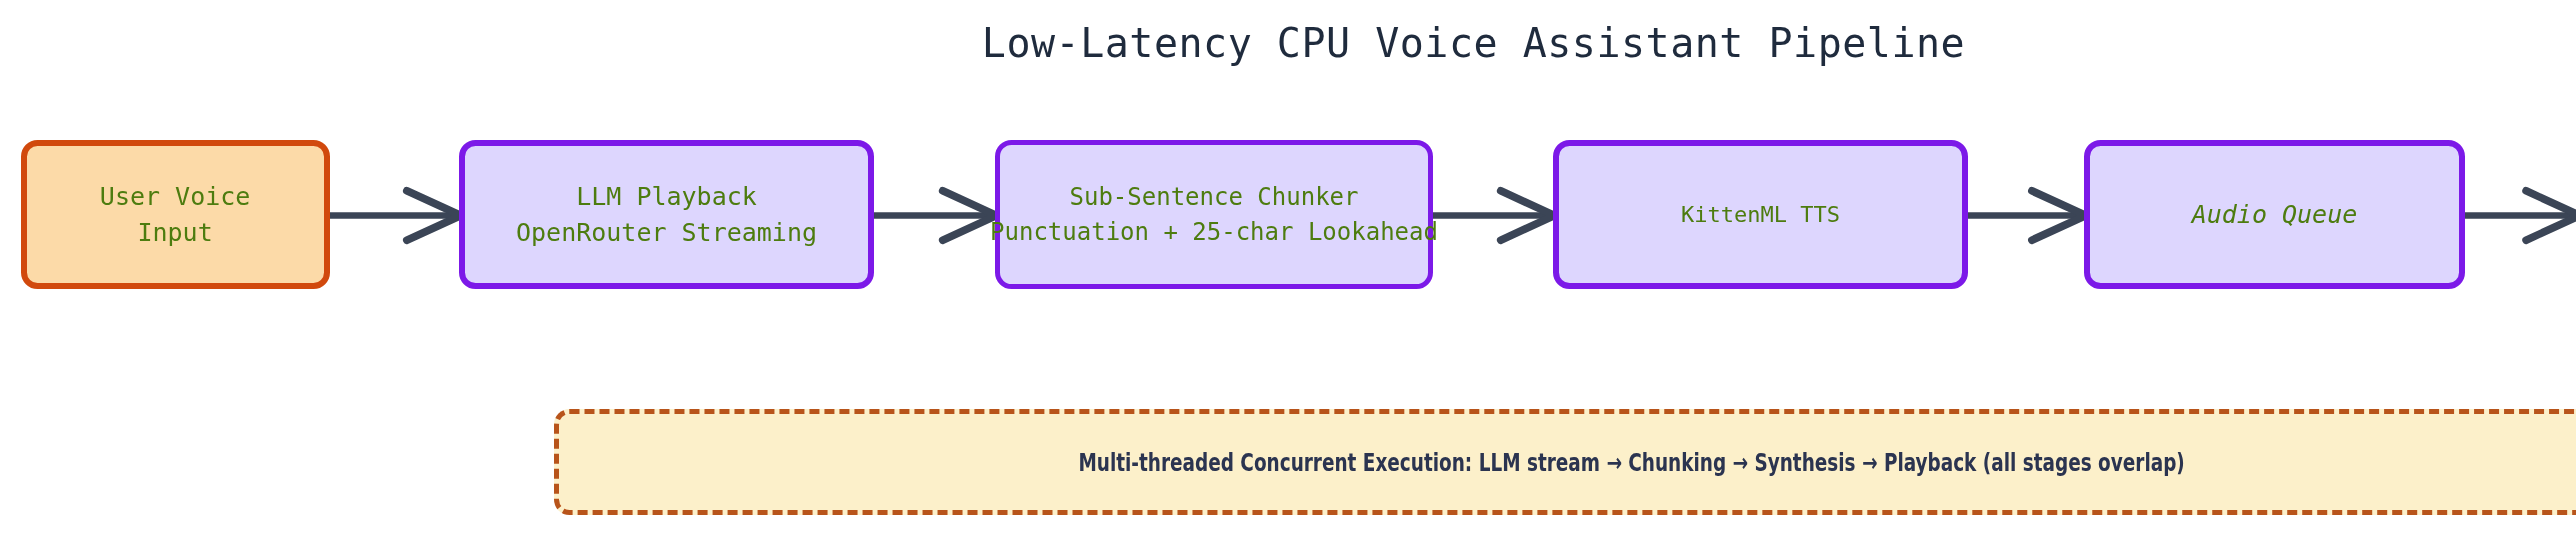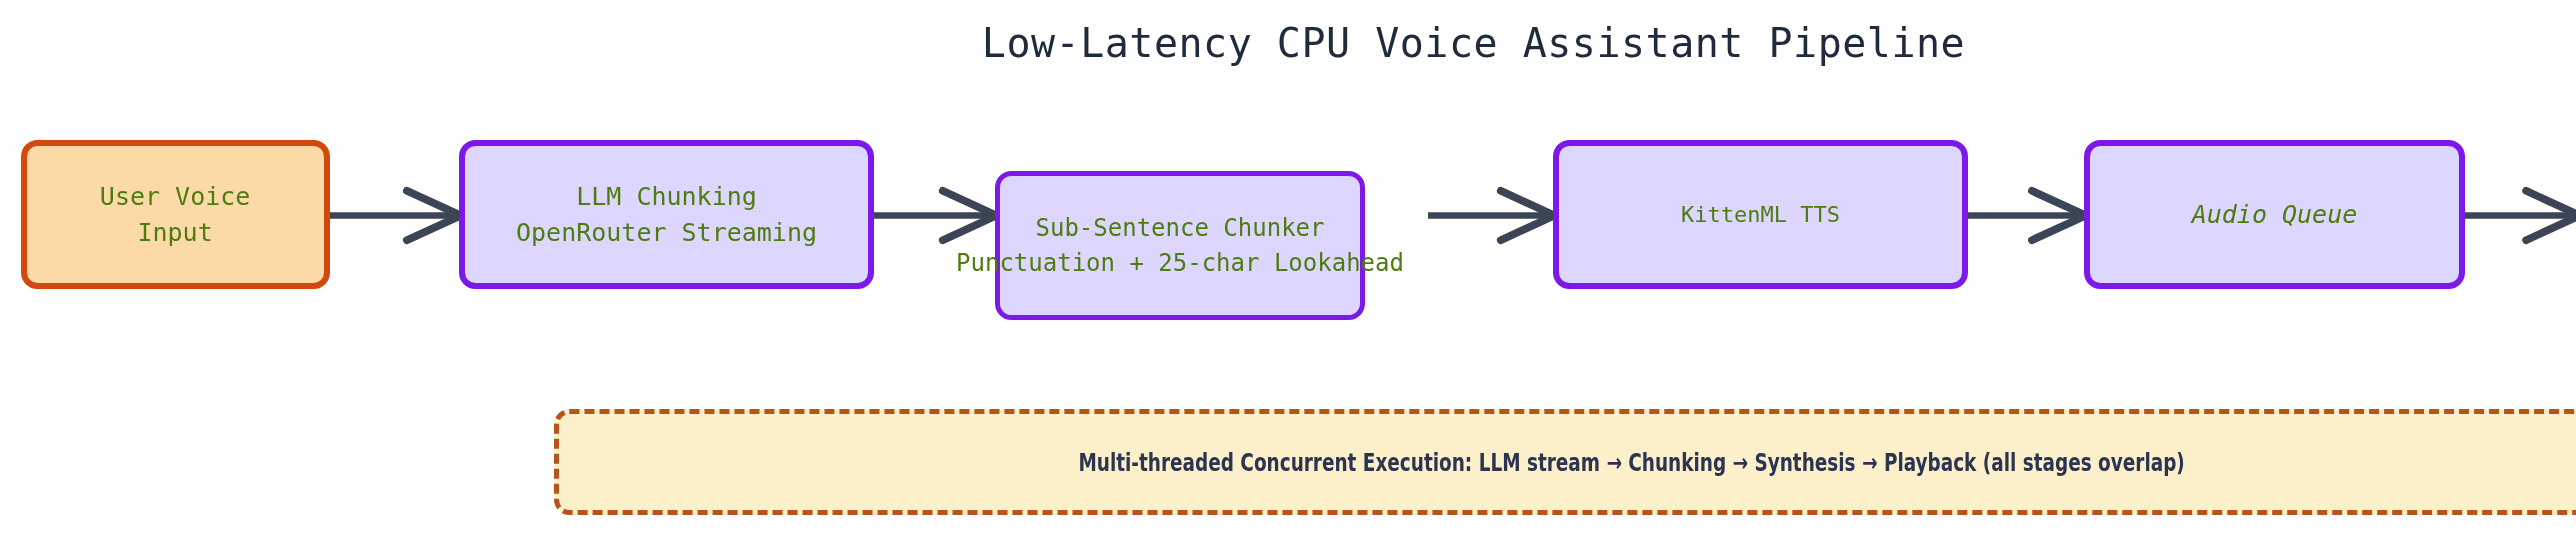--- a/index.html
+++ b/index.html
@@ -103,24 +103,24 @@
 <div id="diagram-root">
 
   <div id="page-title">Low-Latency CPU Voice Assistant Pipeline</div>
 
   <div id="nodes-layer">
       <div class="node pal-orange" style="left: 20.6px; top: 140px; width: 309px; height: 149px; border-width: 6.2px; font-size: 25px;">
         <div class="line">User Voice</div>
         <div class="line">Input</div>
       </div>
       <div class="node pal-purple" style="left: 459px; top: 140px; width: 415px; height: 149px; border-width: 6.2px; font-size: 25px;">
-        <div class="line">LLM Chunking</div>
+        <div class="line">LLM Playback</div>
         <div class="line">OpenRouter Streaming</div>
       </div>
-      <div class="node pal-purple" style="left: 995px; top: 140px; width: 370px; height: 149px; border-width: 5.2px; font-size: 24px; margin-top: 31px;">
+      <div class="node pal-purple" style="left: 995px; top: 140px; width: 438px; height: 149px; border-width: 5.2px; font-size: 24px;">
         <div class="line">Sub-Sentence Chunker</div>
         <div class="line overflow">Punctuation + 25-char Lookahead</div>
       </div>
       <div class="node pal-purple" style="left: 1553px; top: 140px; width: 415px; height: 149px; border-width: 6.2px; font-size: 22px;">
         <div class="line">KittenML TTS</div>
       </div>
       <div class="node pal-purple" style="left: 2084px; top: 140px; width: 381px; height: 149px; border-width: 6.2px; font-size: 25px; font-style: italic;">
         <div class="line">Audio Queue</div>
       </div>
     </div>

